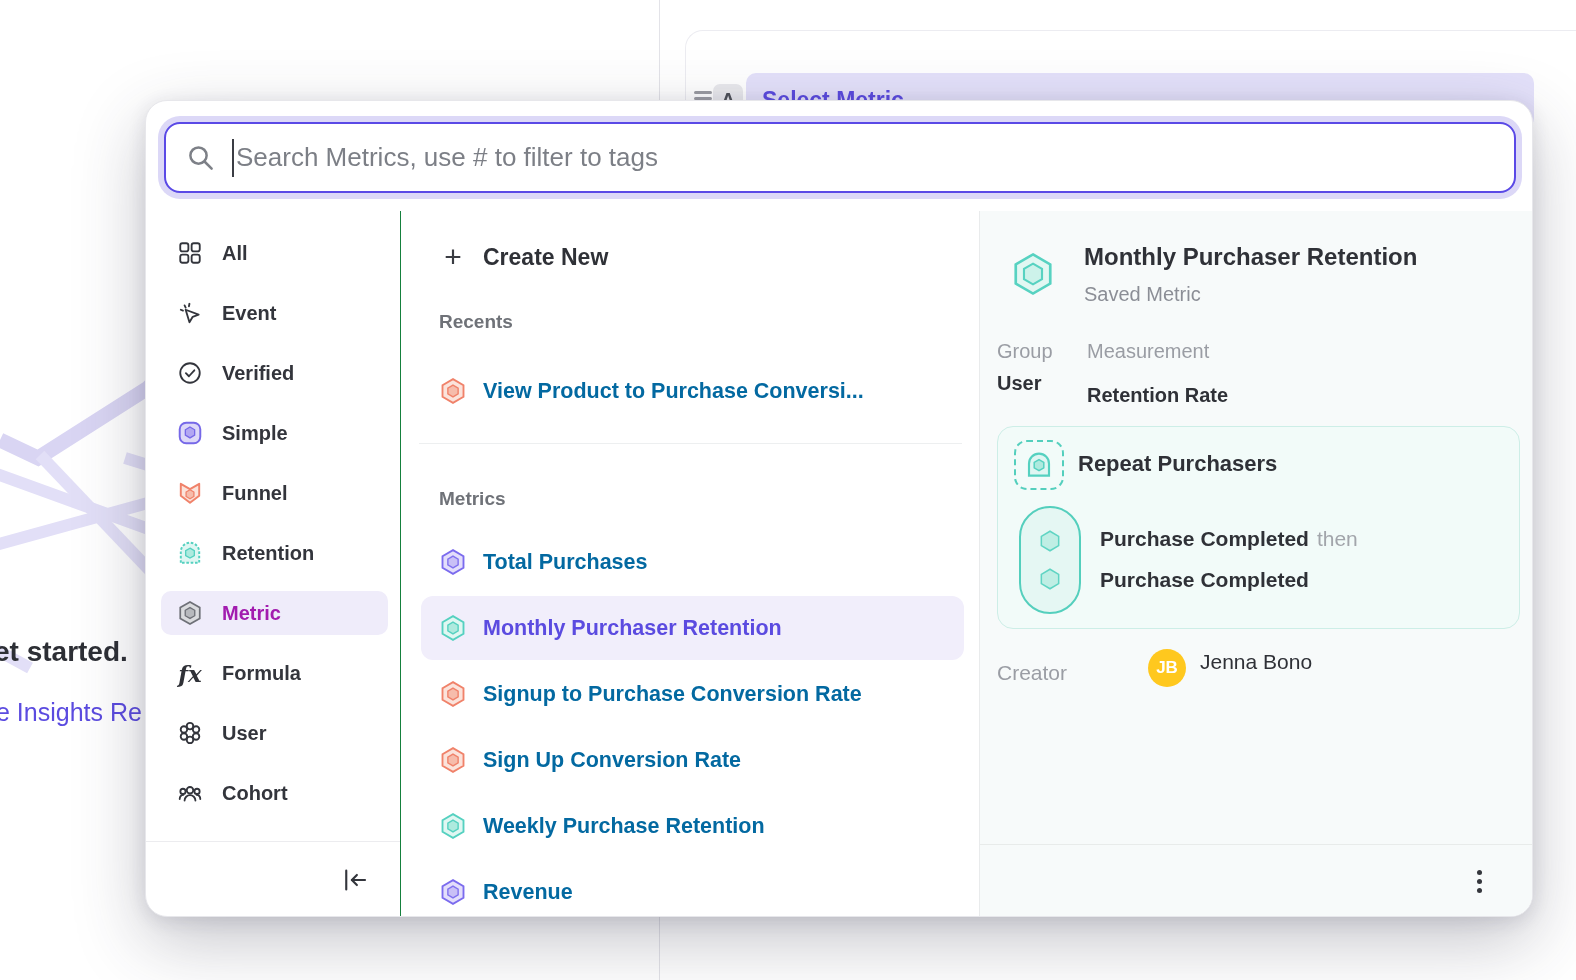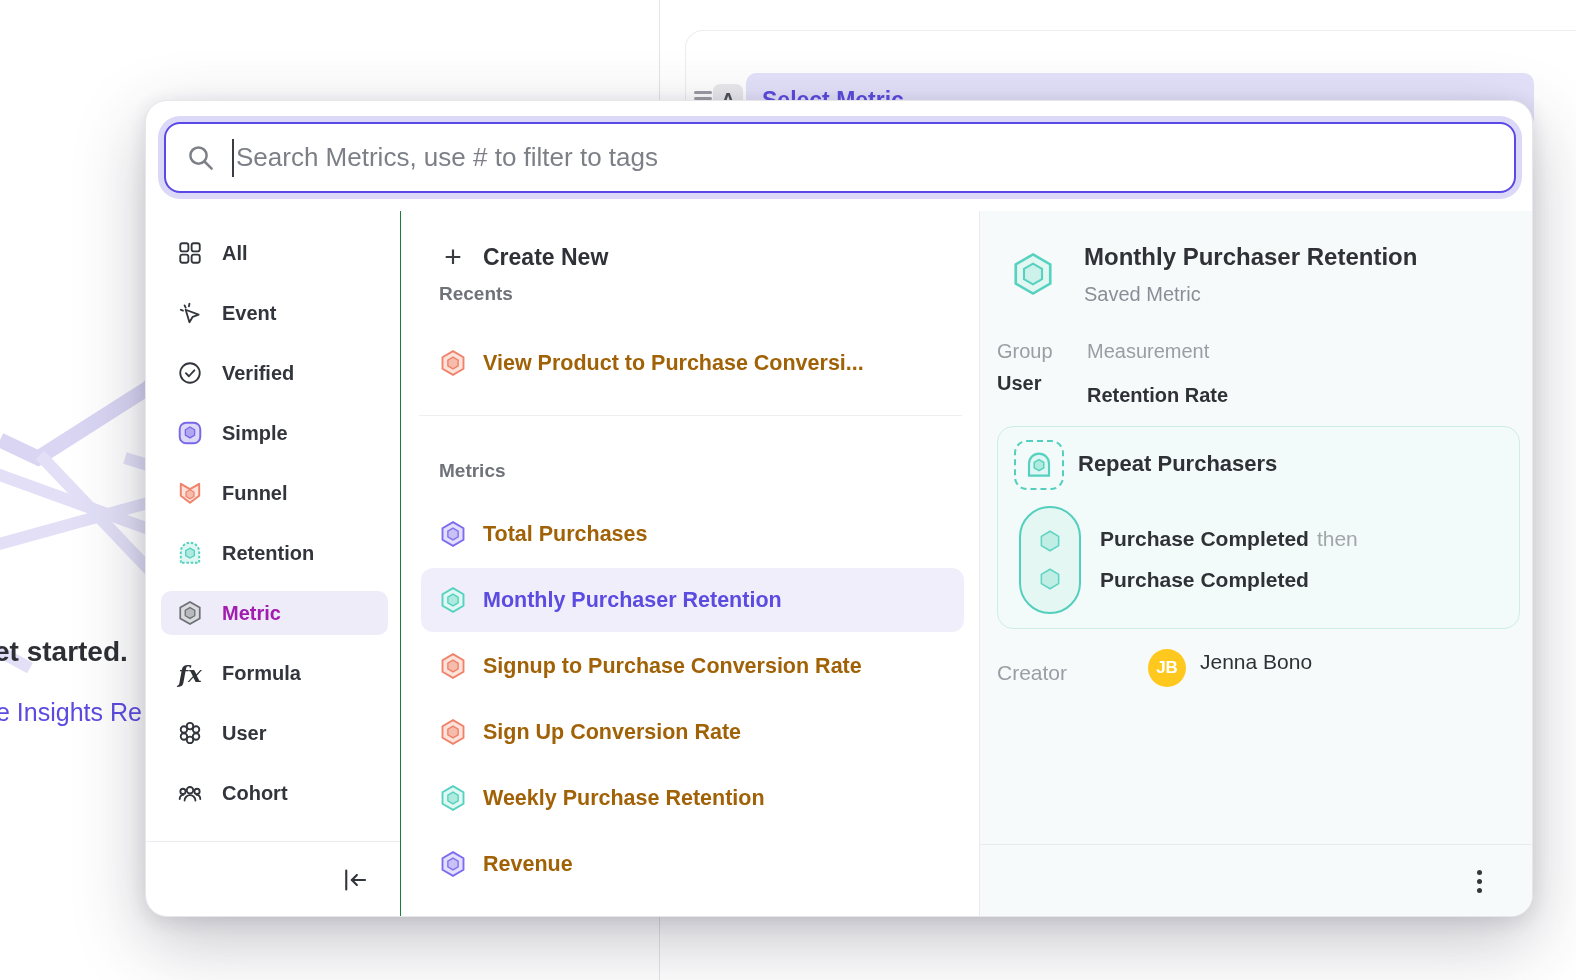--- a/index.html
+++ b/index.html
@@ -52,24 +52,24 @@
   .side-item.selected .s-label { color:#a21caf; }
   .sidebar-footer { position:absolute; left:0; bottom:0; width:100%; height:77px; border-top:1px solid #ececef;
                     display:flex; align-items:center; justify-content:flex-end; padding-right:28px; }
   .collapse-btn { width:34px; height:34px; cursor:pointer; display:flex; align-items:center; justify-content:center; }
 
   
   .mid { width:578px; height:100%; padding:24px 16px 0 38px; }
   .create-new { height:44px; display:flex; align-items:center; cursor:pointer; }
   .create-new .plus { font-size:30px; font-weight:400; color:#3a3c42; width:28px; margin-right:16px; text-align:center; }
   .create-new .cn-label { font-size:23px; font-weight:700; color:#2f3137; }
-  .group-heading { margin-top:4px; height:26px; font-size:19px; font-weight:600; color:#6f7278; }
+  .group-heading { margin-top:32px; height:26px; font-size:19px; font-weight:600; color:#6f7278; }
   .metric-row { height:44px; display:flex; align-items:center; cursor:pointer; border-radius:12px; }
   .metric-row .m-icon { width:28px; height:28px; margin-right:16px; display:flex; align-items:center; justify-content:center; }
-  .metric-row .m-label { font-size:21.5px; font-weight:700; color:#a16207; white-space:nowrap; }
+  .metric-row .m-label { font-size:21.5px; font-weight:700; color:#0369a1; white-space:nowrap; }
   .recent-row { margin-top:32px; }
   .mid-divider { margin-top:30px; margin-left:-20px; width:543px; height:1px; background:#edeff0; }
   .metrics-heading { margin-top:44px; }
   .metric-list { margin-top:16px; margin-left:-18px; }
   .metric-list .metric-row { height:64px; margin-bottom:2px; padding-left:18px; width:543px; }
   .metric-list .metric-row.selected { background:#f1eefb; }
   .metric-list .metric-row.selected .m-label { color:#5b4be0; }
 
   
   .detail { width:555px; height:100%; background:#f7fafa; border-left:1px solid #e9ebec; position:relative; }

